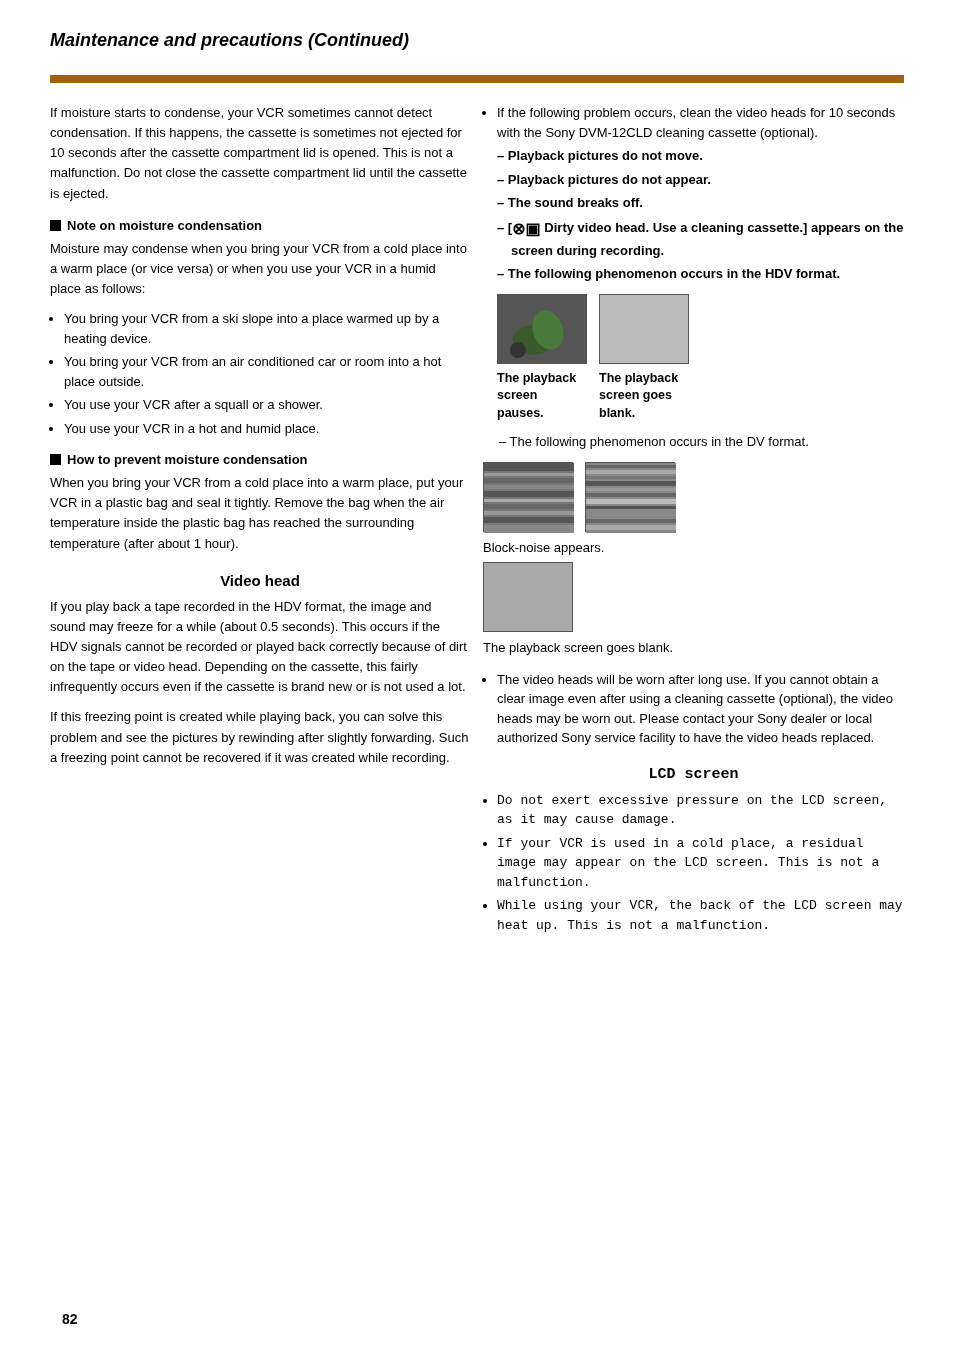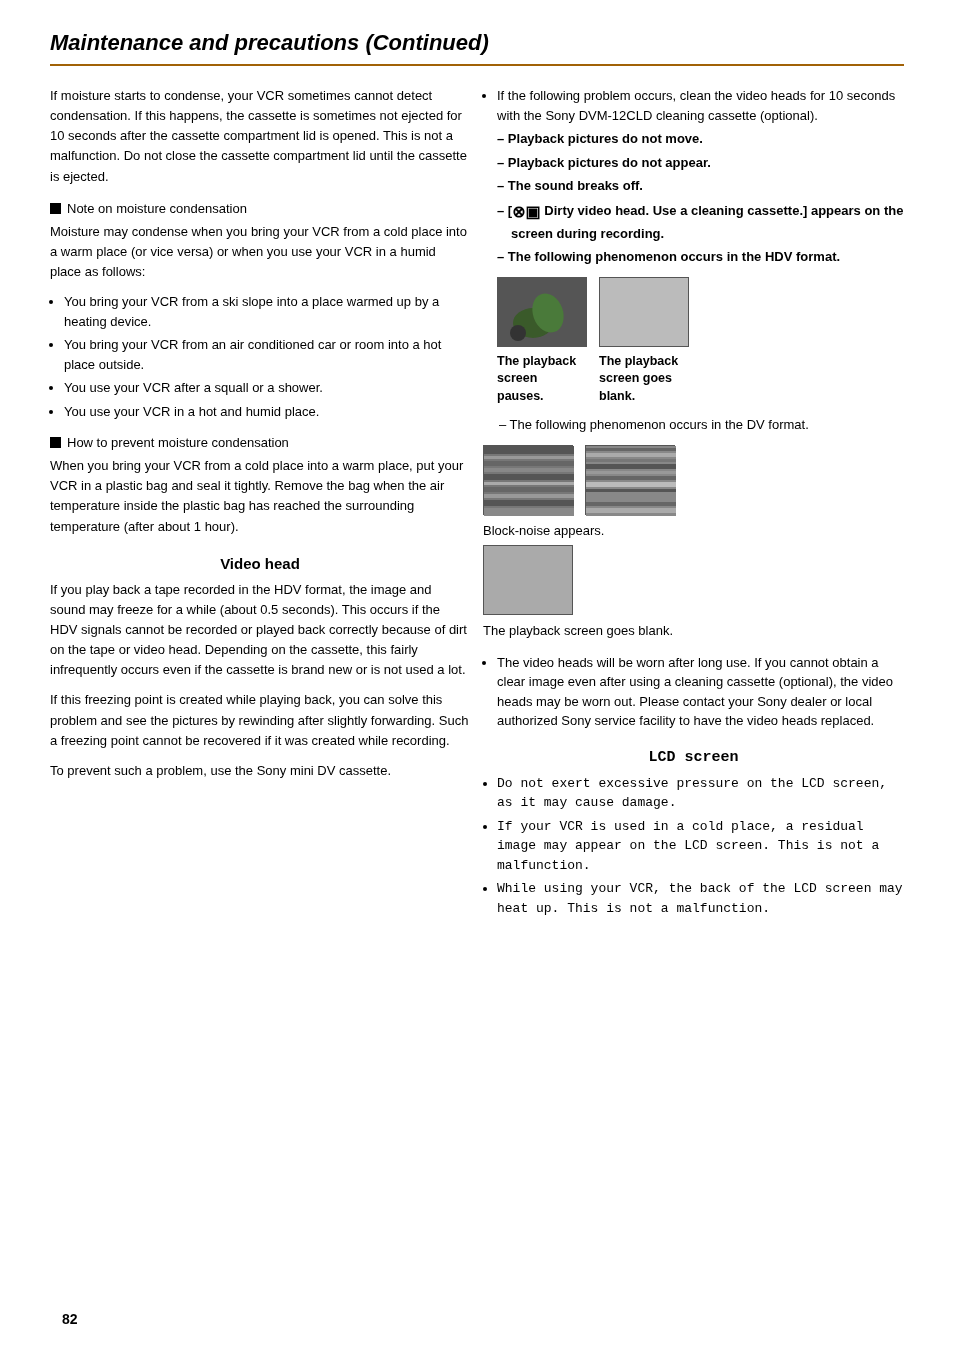--- a/index.html
+++ b/index.html
@@ -12,25 +12,25 @@
       min-height: 1357px;
       position: relative;
     }
     .page {
       width: 954px;
       min-height: 1357px;
       padding: 30px 50px 40px 50px;
       position: relative;
     }
     .page-title {
-      font-size: 22px;
+      font-size: 18px;
       font-weight: bold;
       font-style: italic;
-      border-bottom: 2px solid #a16207;
-      padding-bottom: 8px;
+      border-bottom: 8px solid #a16207;
+      padding-bottom: 24px;
       margin-bottom: 20px;
     }
     .content-columns {
       display: flex;
       gap: 13px;
     }
     .left-col {
       flex: 1;
       max-width: 420px;
     }
@@ -38,21 +38,21 @@
       flex: 1;
       max-width: 430px;
     }
     p {
       line-height: 1.55;
       margin-bottom: 10px;
     }
     .section-heading {
       display: flex;
       align-items: flex-start;
-      font-weight: normal;
+      font-weight: bold;
       margin-bottom: 6px;
       margin-top: 14px;
     }
     .section-heading .square-icon {
       display: inline-block;
       width: 11px;
       height: 11px;
       background: #000;
       margin-right: 6px;
       margin-top: 2px;
@@ -184,21 +184,20 @@
 
       <div class="section-heading">
         <span class="square-icon"></span>
         <span>How to prevent moisture condensation</span>
       </div>
       <p>When you bring your VCR from a cold place into a warm place, put your VCR in a plastic bag and seal it tightly. Remove the bag when the air temperature inside the plastic bag has reached the surrounding temperature (after about 1 hour).</p>
 
       <div class="sub-heading">Video head</div>
       <p>If you play back a tape recorded in the HDV format, the image and sound may freeze for a while (about 0.5 seconds). This occurs if the HDV signals cannot be recorded or played back correctly because of dirt on the tape or video head. Depending on the cassette, this fairly infrequently occurs even if the cassette is brand new or is not used a lot.</p>
       <p>If this freezing point is created while playing back, you can solve this problem and see the pictures by rewinding after slightly forwarding. Such a freezing point cannot be recovered if it was created while recording.</p>
-      <p>To prevent such a problem, use the Sony mini DV cassette.</p>
     </div>
 
     <div class="right-col">
       <ul class="bullet-list">
         <li>
           <span>If the following problem occurs, clean the video heads for 10 seconds with the Sony DVM-12CLD cleaning cassette (optional).</span>
           <ul class="dash-list" style="margin-left:0; margin-top:4px;font-weight:bold;">
             <li>Playback pictures do not move.</li>
             <li>Playback pictures do not appear.</li>
             <li>The sound breaks off.</li>

